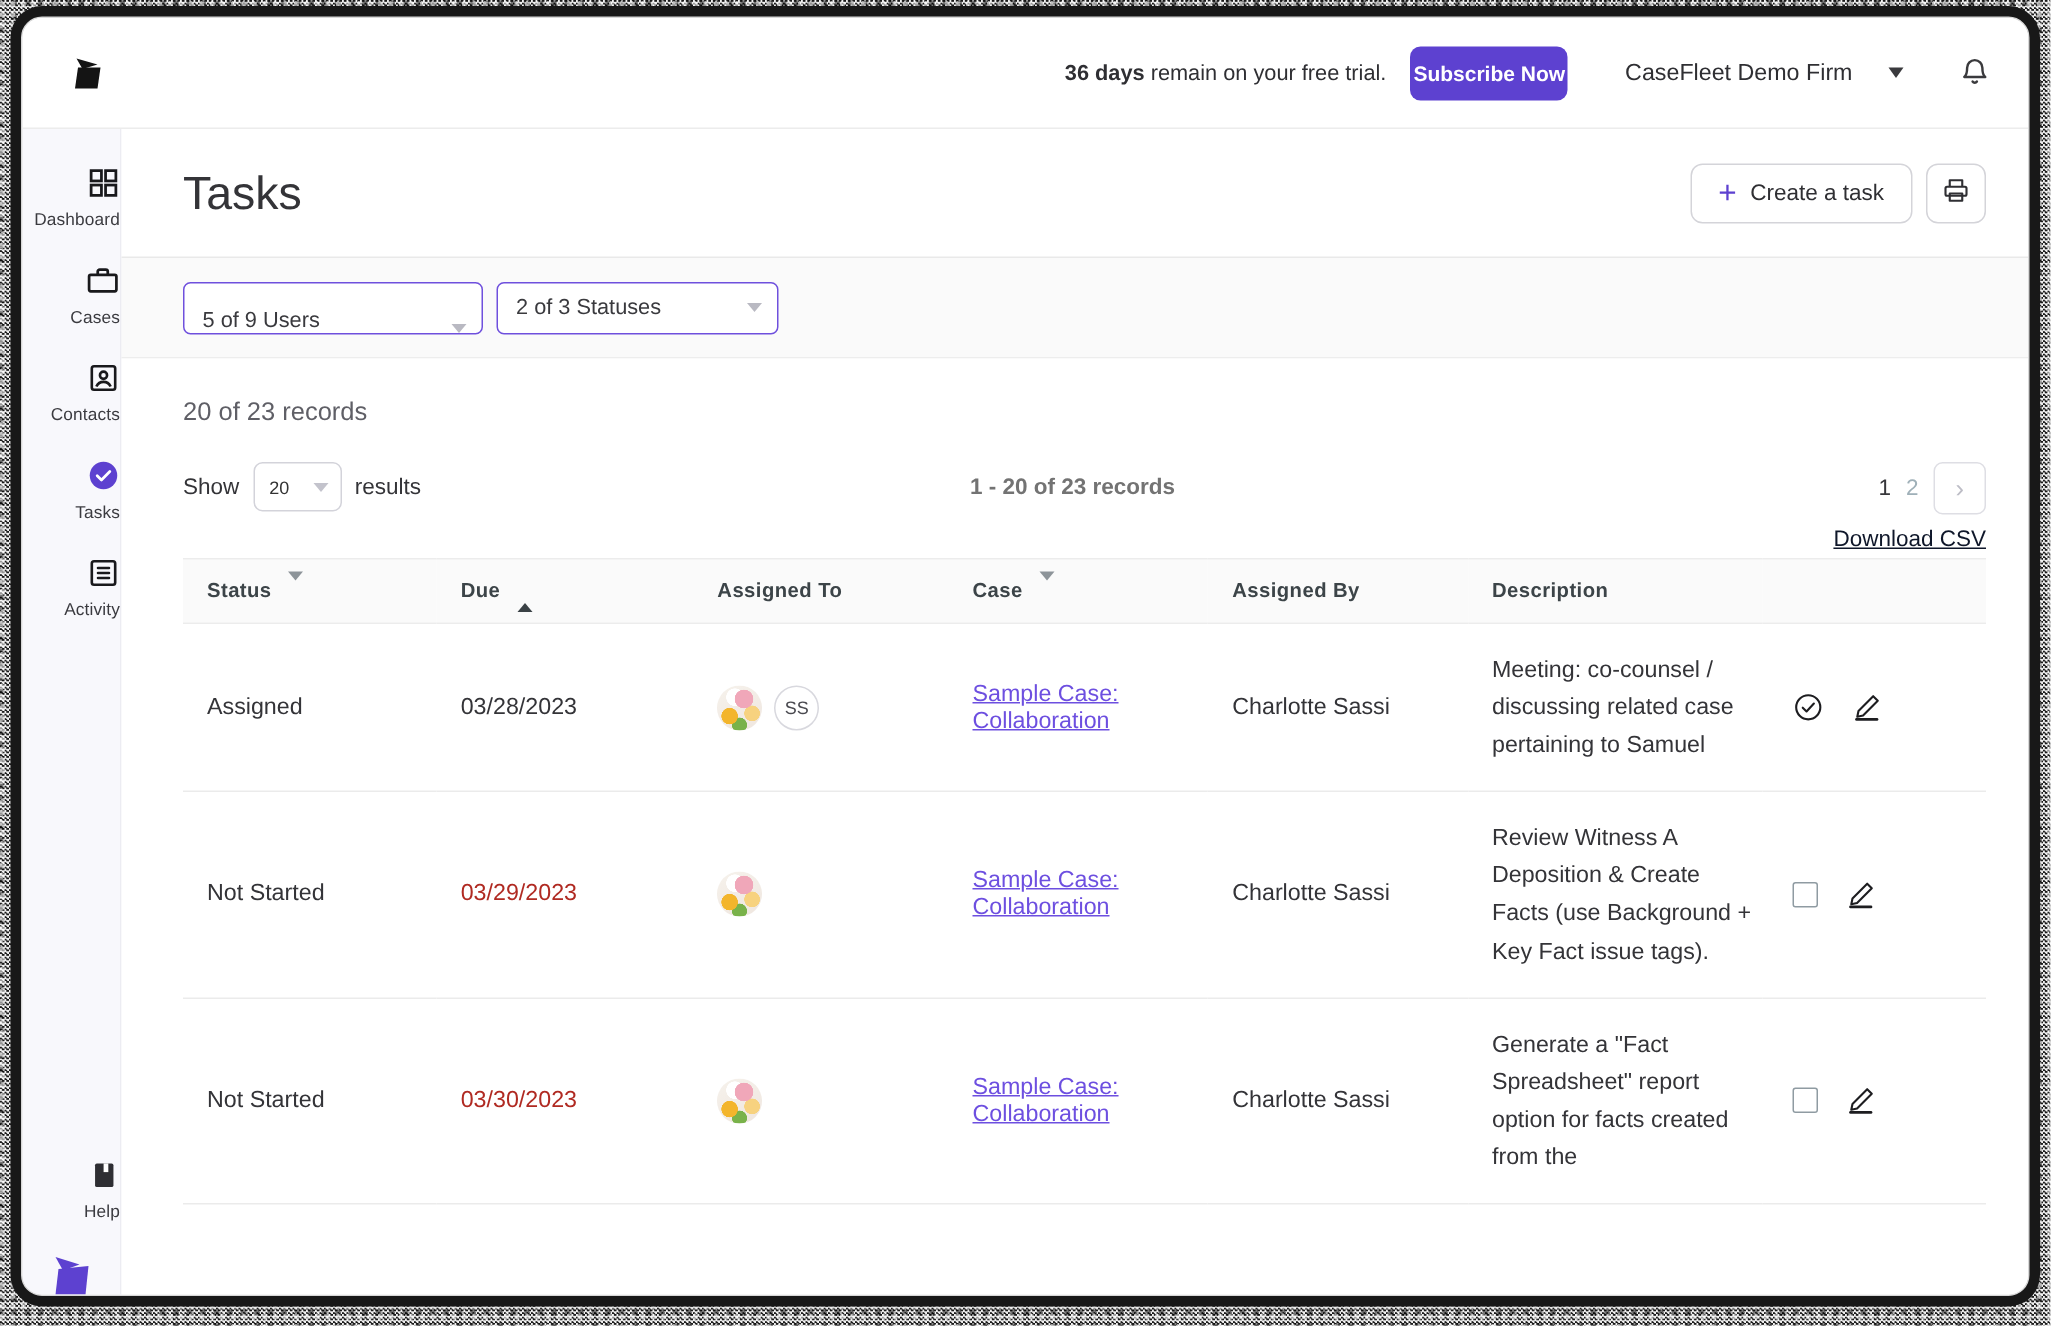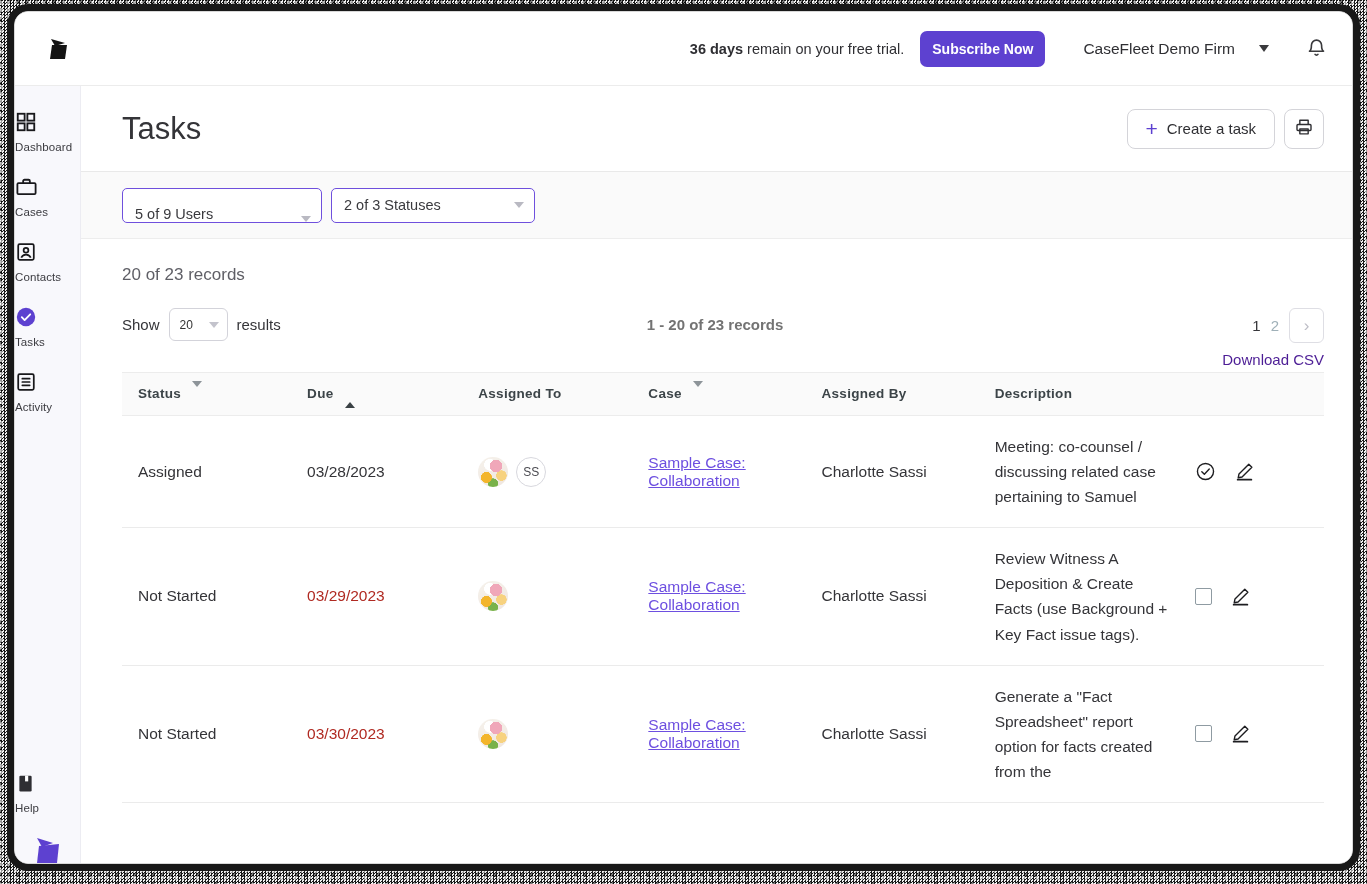--- a/index.html
+++ b/index.html
@@ -58,21 +58,21 @@
     white-space: nowrap;
   }
   .trial-text b { font-weight: 700; }
   .subscribe-btn {
     background: #5d41d0;
     color: #fff;
     font-size: 14px;
     font-weight: 700;
     border: none;
     border-radius: 7px;
-    padding: 10px 12px;
+    padding: 10px 2px;
     cursor: pointer;
     white-space: nowrap;
   }
   .firm-menu {
     display: flex; align-items: center; gap: 24px;
     margin-left: 38px;
     font-size: 15.5px;
     color: #2f2f33;
     cursor: pointer;
     white-space: nowrap;
@@ -90,21 +90,21 @@
   .sidebar {
     width: 66px; flex: none;
     background: #f8f8fc;
     border-right: 1px solid #ececf2;
     display: flex;
     flex-direction: column;
     padding-top: 14px;
   }
   .nav-item {
     display: flex; flex-direction: column;
-    align-items: flex-start; gap: 7px;
+    align-items: flex-end; gap: 7px;
     padding: 10px 0 12px;
     cursor: pointer;
     text-decoration: none;
   }
   .nav-item .ic { height: 24px; display: flex; align-items: center; }
   .nav-label { font-size: 11.5px; color: #3b3b40; letter-spacing: .1px; }
   .sidebar-gap { flex: 1; }
   .brand-foot { padding: 6px 0 16px; display:flex; justify-content:center; }
 
   
@@ -151,21 +151,21 @@
     border: 1px solid #6f50dd;
     border-radius: 5px;
     background: #fff;
     display: flex; align-items: center;
     padding: 0 28px 0 12px;
     font-size: 14.5px; color: #3a3a3e;
     cursor: pointer;
     white-space: nowrap;
   }
   .select-box.w1 { width: 200px; align-items: flex-end; }
-  .select-box.w2 { width: 204px; }
+  .select-box.w2 { width: 188px; }
   .select-caret {
     position: absolute; right: 10px;
     width: 0; height: 0;
     border-left: 5px solid transparent;
     border-right: 5px solid transparent;
     border-top: 6px solid #b9b9c2;
   }
 
   
   .content {
@@ -213,22 +213,22 @@
   .page-num.inactive { color: #9fb0b8; }
   .next-btn {
     width: 35px; height: 35px;
     border: 1px solid #dedee4; border-radius: 6px;
     background: #fff;
     display: flex; align-items: center; justify-content: center;
     cursor: pointer;
   }
   .chev { font-size: 17px; color: #bdbdc6; line-height: 1; }
   .csv-link {
-    font-size: 15px; color: #4c1d95;
-    cursor: pointer; margin-left: 44px;
+    font-size: 15px; color: #0f172a;
+    text-decoration: underline; cursor: pointer; margin-left: 44px;
   }
 
   
   table.tasks { width: 100%; border-collapse: collapse; margin-top: 4px; table-layout: fixed; }
   table.tasks thead th {
     background: #fafafa;
     text-align: left;
     font-size: 13.5px; font-weight: 700; color: #3c4448;
     letter-spacing: .3px;
     padding: 13px 6px 13px 16px;

